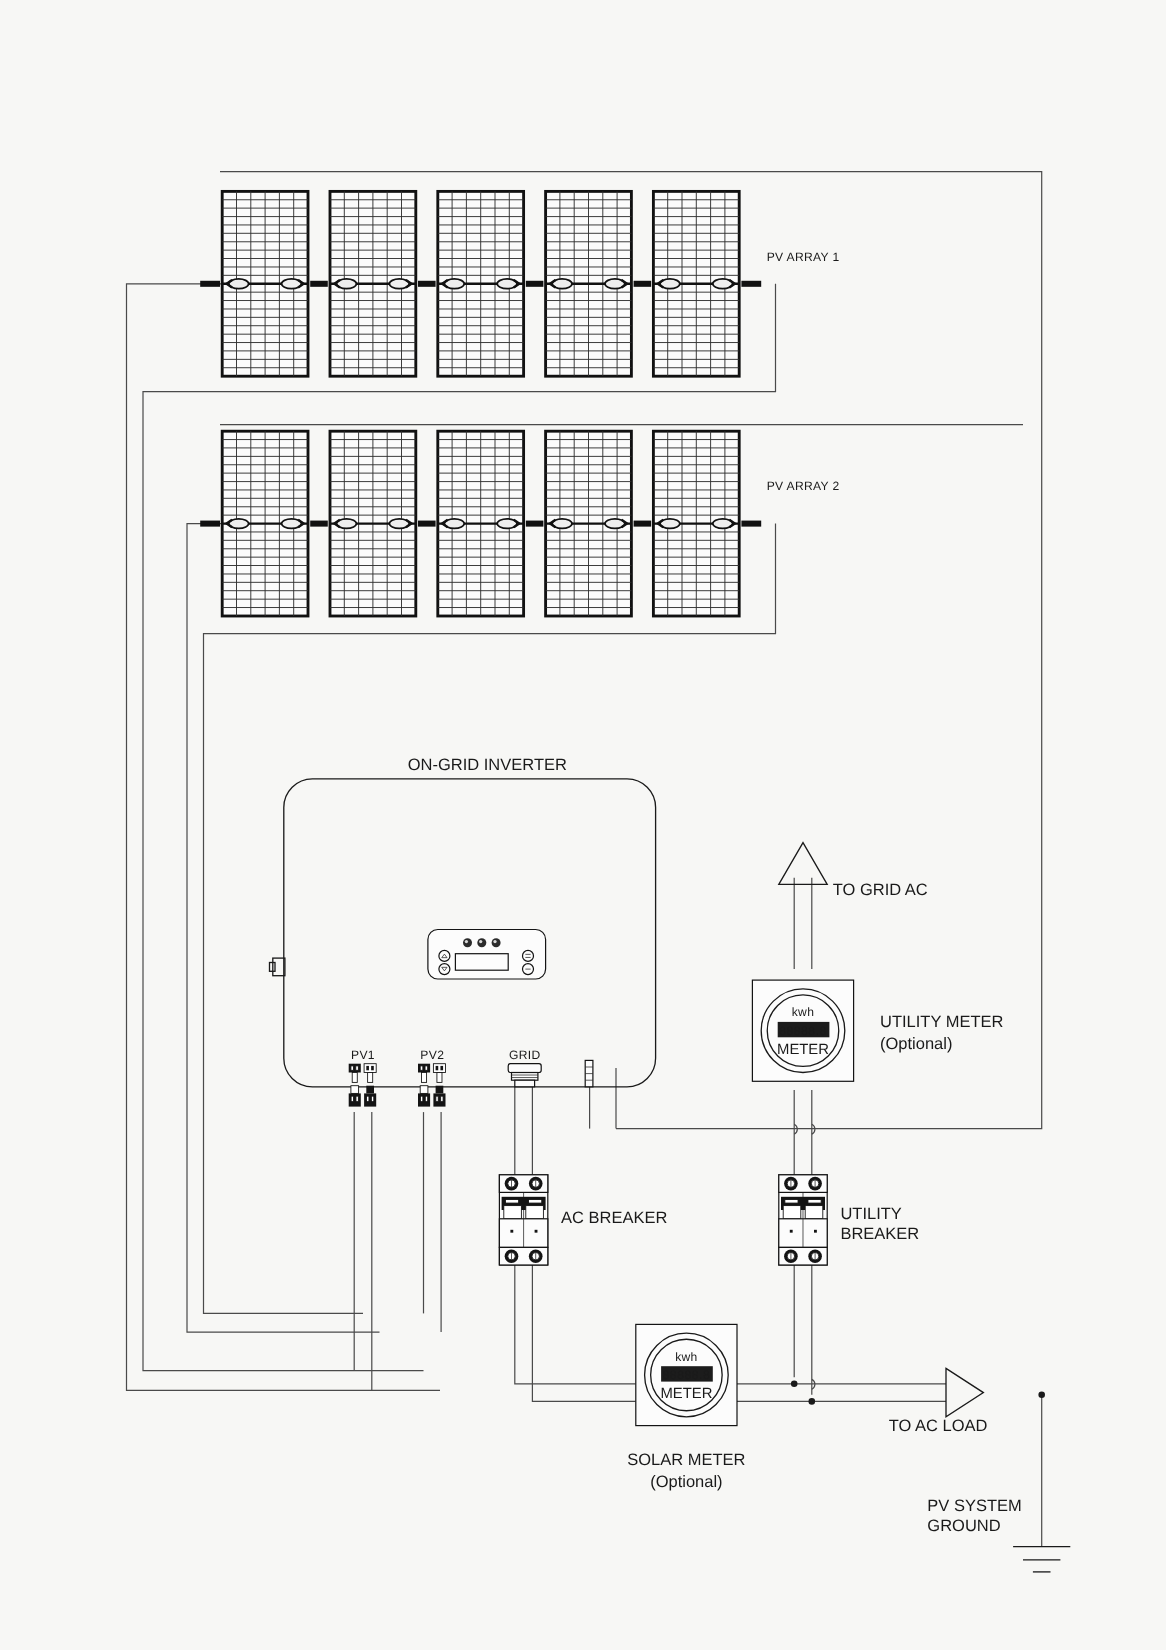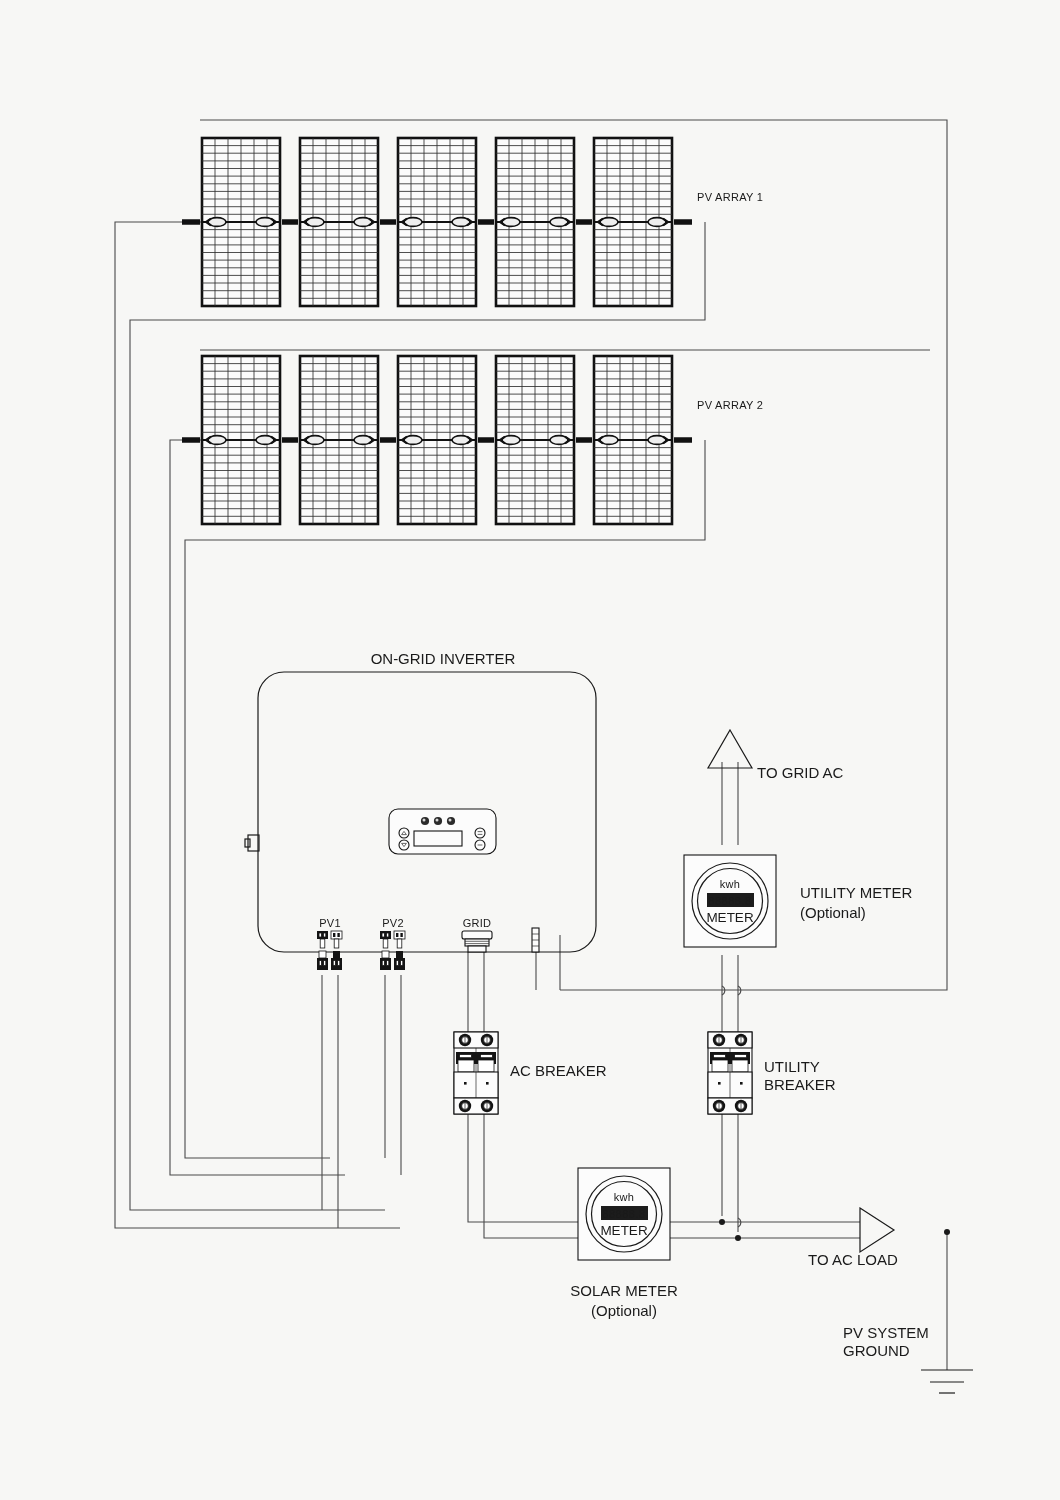--- a/index.html
+++ b/index.html
@@ -1,17 +1,17 @@
 <!DOCTYPE html>
 <html><head>
 <meta charset="utf-8">
 <style>
   html,body{margin:0;padding:0;background:#f7f7f5;}
   body{width:1060px;height:1500px;font-family:"Liberation Sans",sans-serif;overflow:hidden;}
-  #stage{position:relative;width:1060px;height:1204px;background:#f7f7f5;}
+  #stage{position:relative;width:1060px;height:1204px;background:#f7f7f5;margin-top:36px;}
   svg#diagram{position:absolute;top:0;left:0;width:1060px;height:1500px;display:block;}
   text{font-family:"Liberation Sans",sans-serif;fill:#1a1a1a;}
   .lbl{font-size:15px;}
   .lbl-sm{font-size:11px;letter-spacing:.3px;}
   .lbl-md{font-size:13.5px;}
   .wire{stroke:#4a4a4a;stroke-width:1.1;fill:none;}
   .outline{stroke:#1a1a1a;stroke-width:1.2;fill:none;}
   .thin{stroke:#2a2a2a;stroke-width:.7;fill:none;}
   .cellline{stroke:#2f2f2f;stroke-width:.85;fill:none;}
   .frame{stroke:#111;stroke-width:2.6;fill:#fbfbfb;}

